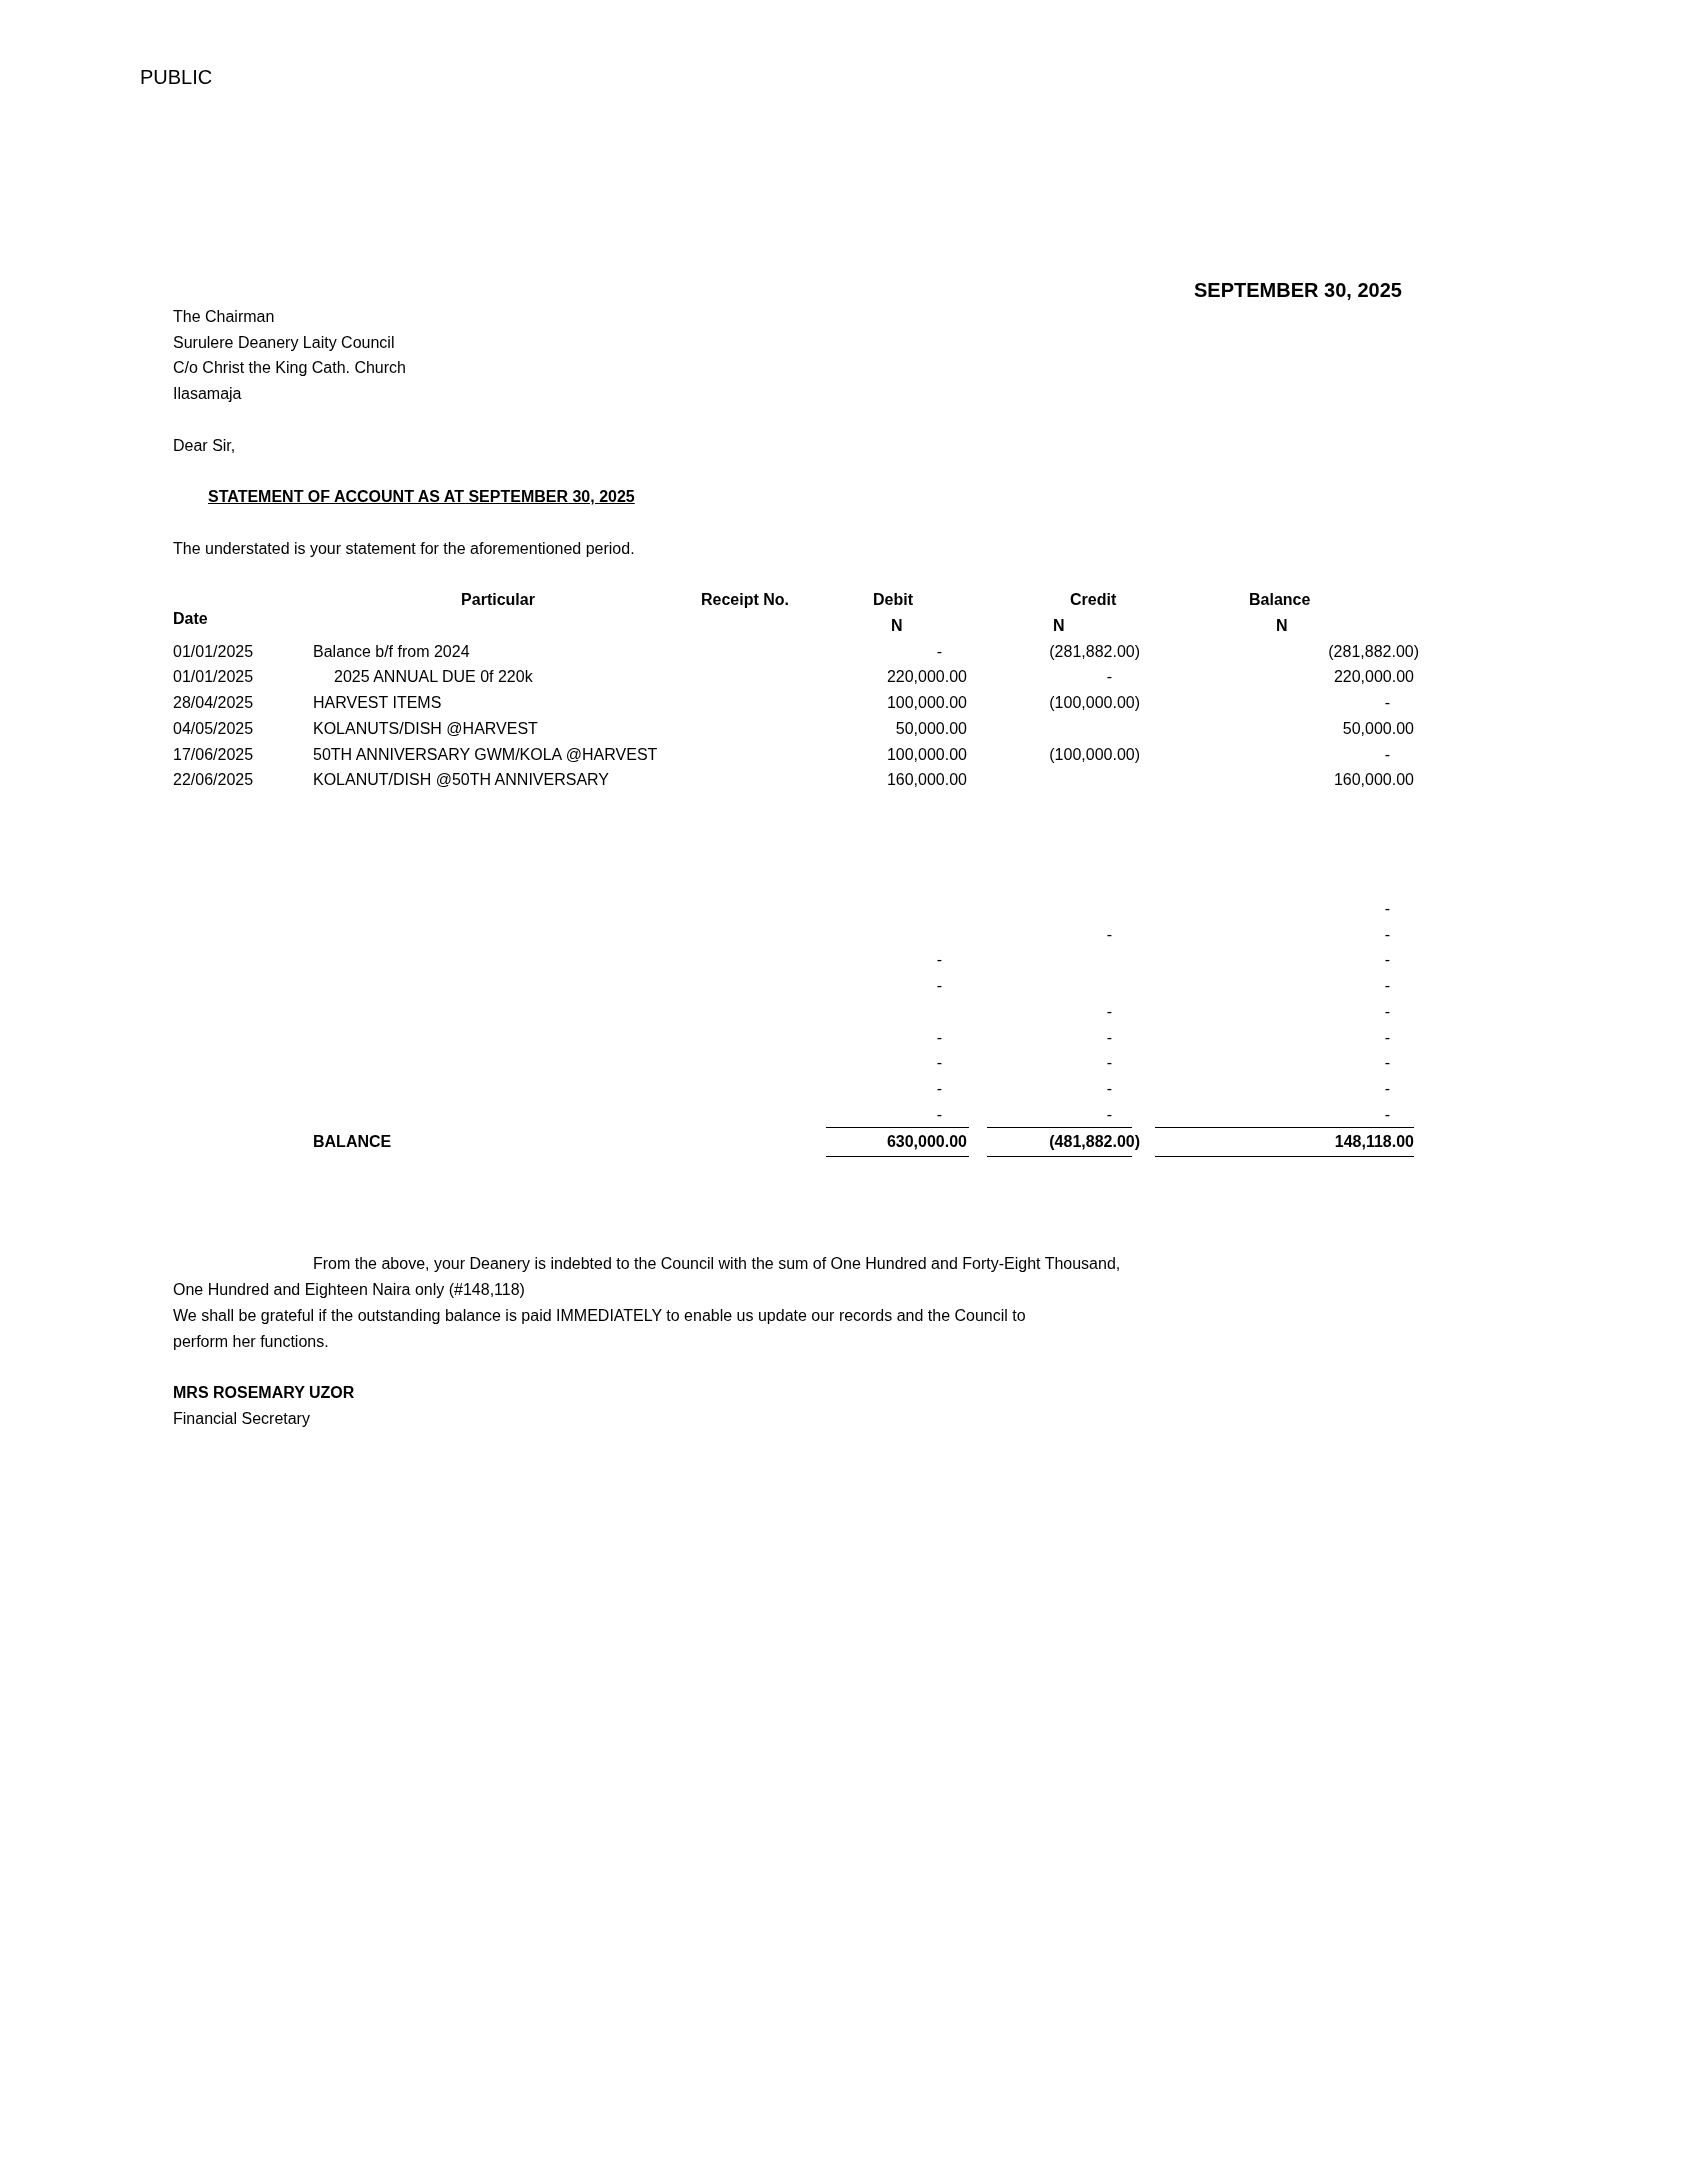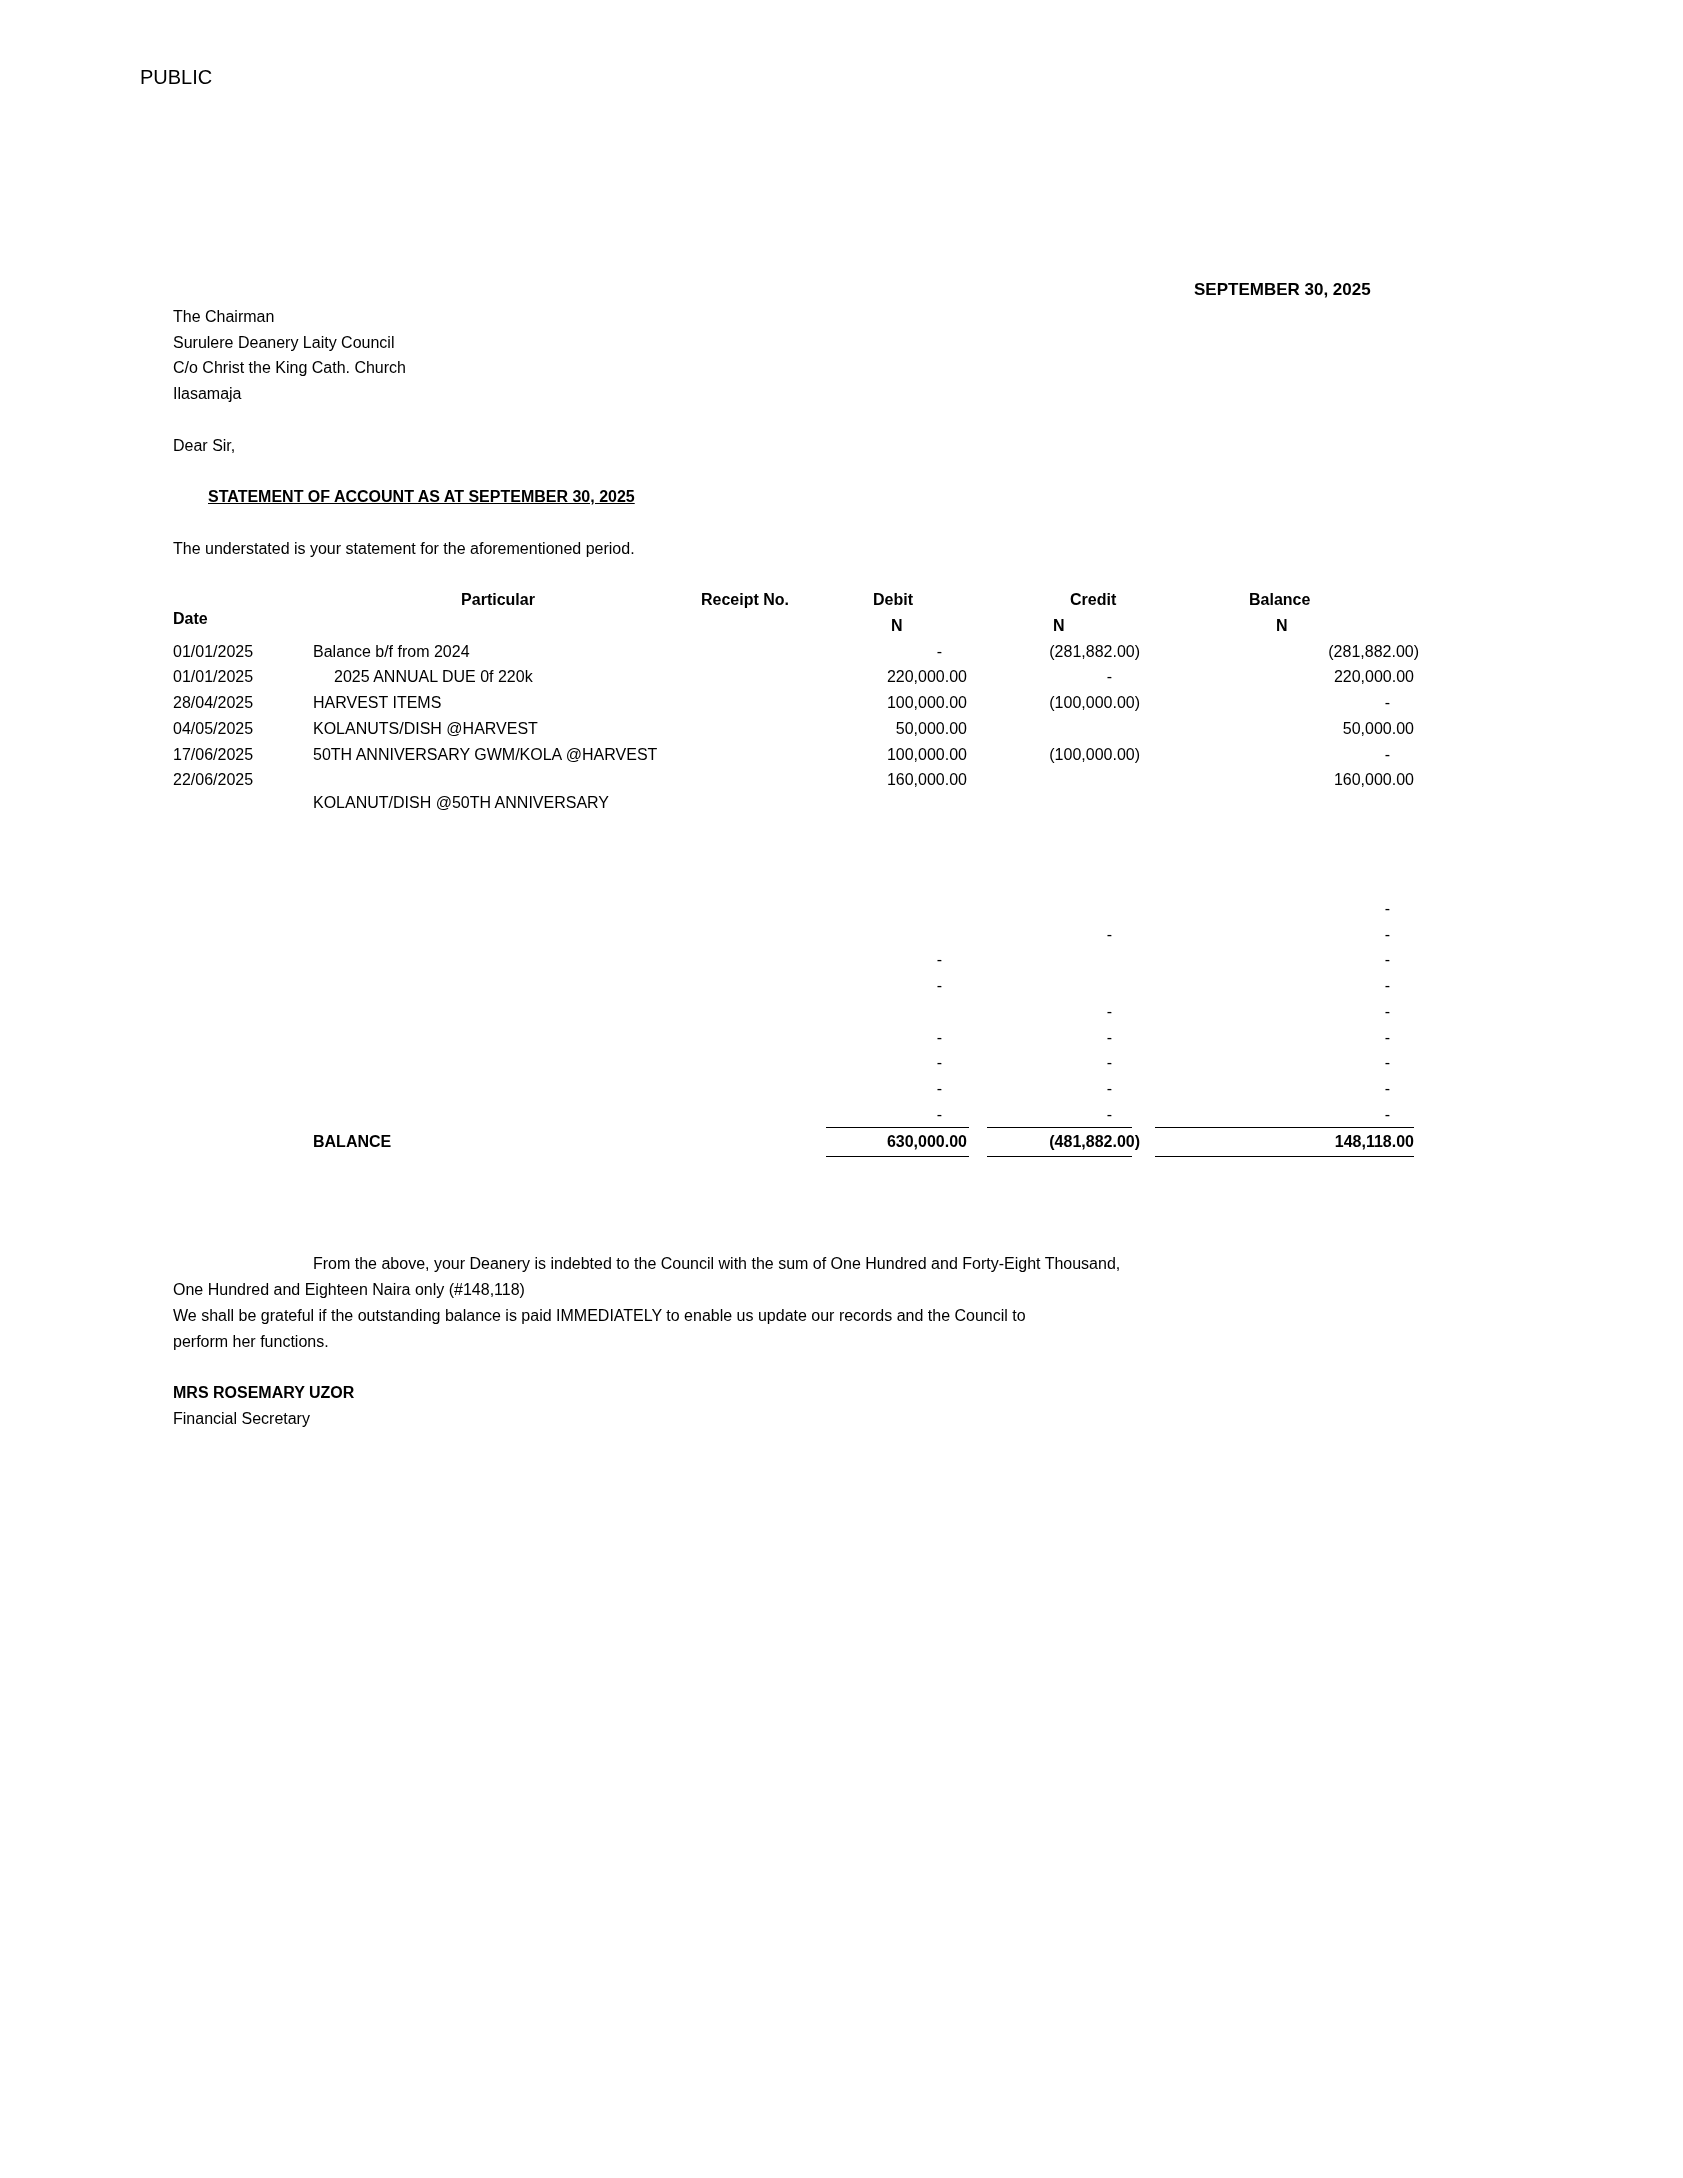--- a/index.html
+++ b/index.html
@@ -10,21 +10,21 @@
   .u { text-decoration:underline;margin-left:35px; }
   .r { text-align:right; }
   .c { text-align:center; }
   .rule { position:absolute; height:0; border-top:1.5px solid #000; }
   #public { left:140px; top:63px; font-size:20px; line-height:28px; }
 </style>
 </head>
 <body>
 
 <div id="public" class="abs">PUBLIC</div>
-<div class="abs b" style="left:1194px; top:277px; font-size:17px;">SEPTEMBER 30, 2025</div>
+<div class="abs b" style="left:1194px; top:277px; font-size:20px;">SEPTEMBER 30, 2025</div>
 
 <div>
   <div class="abs" style="left:173px; top:304px;">The Chairman</div>
   <div class="abs" style="left:173px; top:330px;text-align:right;">Surulere Deanery Laity Council</div>
   <div class="abs" style="left:173px; top:355px;text-align:right;">C/o Christ the King Cath. Church</div>
   <div class="abs" style="left:173px; top:381px;">Ilasamaja</div>
 </div>
 
 <div class="abs" style="left:173px; top:433px;">Dear Sir,</div>
 <div class="abs b u" style="left:173px; top:484px;">STATEMENT OF ACCOUNT AS AT SEPTEMBER 30, 2025</div>
@@ -71,21 +71,21 @@
   </div>
   <div>
     <div class="abs" style="left:173px; top:742px;">17/06/2025</div>
     <div class="abs" style="left:313px; top:742px;">50TH ANNIVERSARY GWM/KOLA @HARVEST</div>
     <div class="abs r" style="left:792px; width:175px; top:742px;">100,000.00</div>
     <div class="abs r" style="left:990px; width:150px; top:742px;">(100,000.00)</div>
     <div class="abs r" style="left:1218px; width:172px; top:742px;">-</div>
   </div>
   <div>
     <div class="abs" style="left:173px; top:767px;">22/06/2025</div>
-    <div class="abs" style="left:313px; top:767px;margin-top:23px;">KOLANUT/DISH @50TH ANNIVERSARY</div>
+    <div class="abs" style="left:313px; top:767px;">KOLANUT/DISH @50TH ANNIVERSARY</div>
     <div class="abs r" style="left:792px; width:175px; top:767px;">160,000.00</div>
     <div class="abs r" style="left:990px; width:150px; top:767px;"></div>
     <div class="abs r" style="left:1218px; width:196px; top:767px;">160,000.00</div>
   </div>
 
   <div>
     <div class="abs r" style="left:1218px; width:172px; top:896px;">-</div>
 
     <div class="abs r" style="left:990px; width:122px; top:922px;">-</div>
     <div class="abs r" style="left:1218px; width:172px; top:922px;">-</div>

